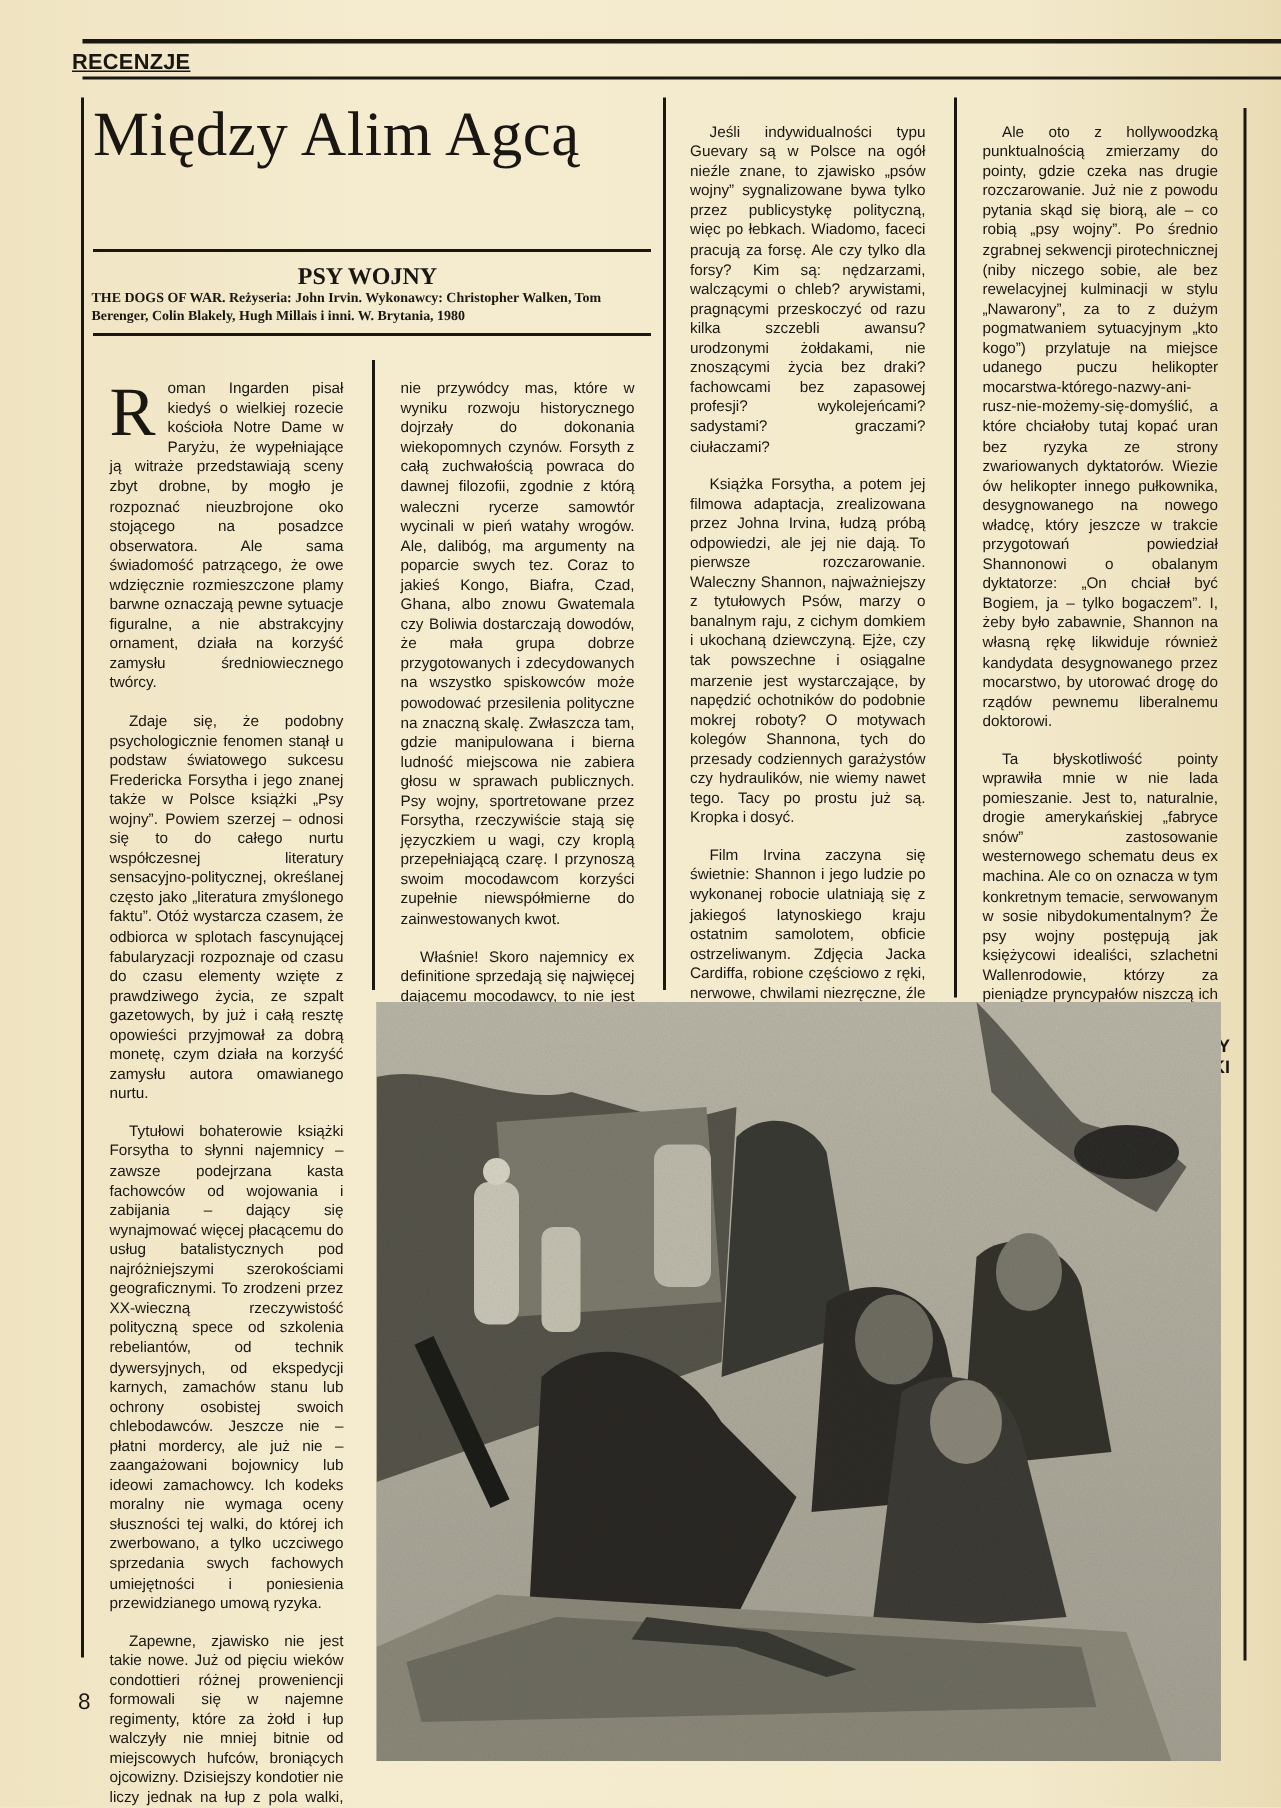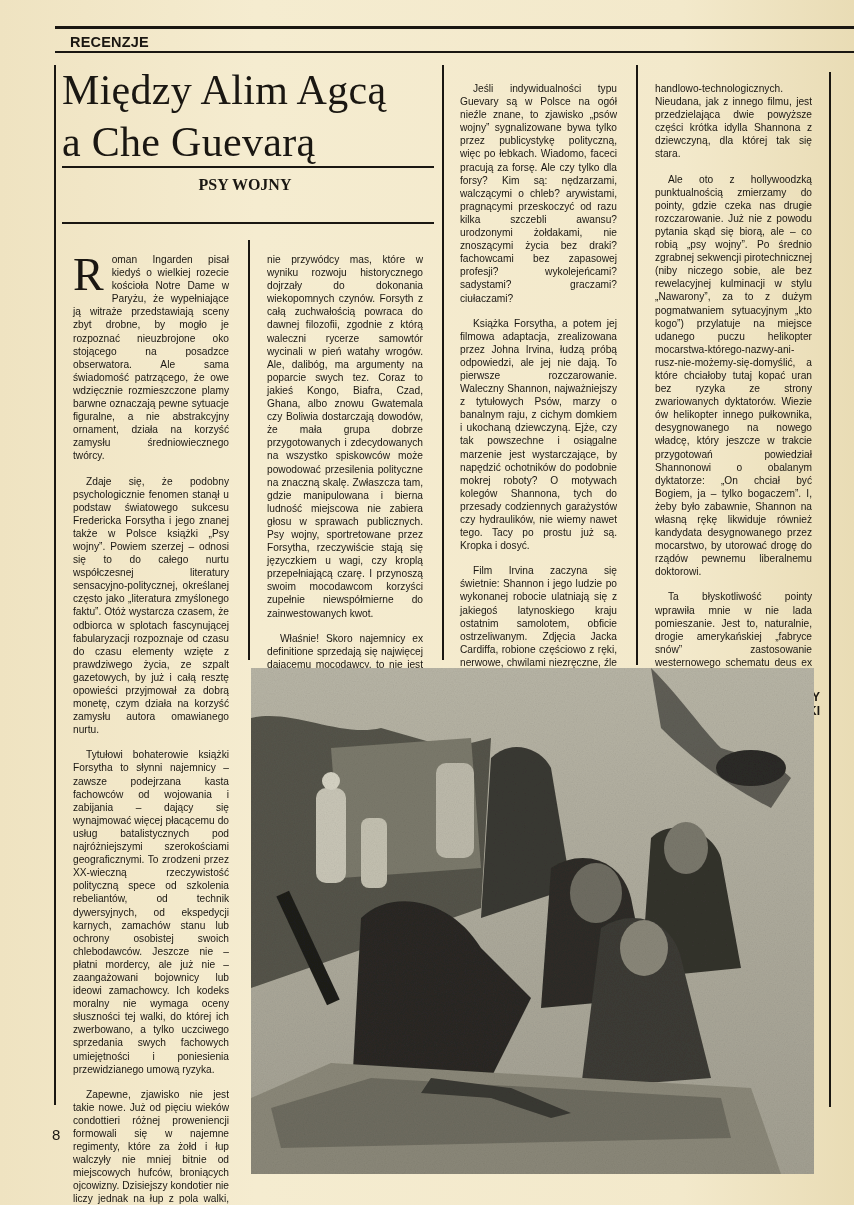--- a/index.html
+++ b/index.html
@@ -5,21 +5,21 @@
   html, body { margin: 0; padding: 0; }
   body {
     width: 854px; height: 1205px; overflow: hidden; position: relative;
     background: #f3e9c9;
     font-family: "Liberation Sans", sans-serif;
     color: #1a1712;
   }
   .page { position: absolute; left: 0; top: 0; width: 854px; height: 1205px;
     background: linear-gradient(90deg, #efe3c1 0%, #f5ecd0 30%, #f3e9cb 80%, #e9dcb5 100%); }
   .rule { position: absolute; background: #1a1712; }
-  .section-label { position: absolute; left: 70px; top: 34px; font-weight: bold; font-size: 14.5px; letter-spacing: 0.2px; }
+  .section-label { position: absolute; left: 48px; top: 34px; font-weight: bold; font-size: 14.5px; letter-spacing: 0.2px; text-decoration: underline; }
   .vbar { position: absolute; background: #1a1712; width: 2px; }
   .title { position: absolute; left: 62px; top: 64px; font-family: "Liberation Serif", serif; font-size: 42px; line-height: 52px; letter-spacing: 0.3px; }
   .film-title { position: absolute; left: 55px; width: 380px; top: 176px; text-align: center; font-family: "Liberation Serif", serif; font-weight: bold; font-size: 16px; }
   .credits { position: absolute; left: 61px; width: 375px; top: 193px; font-family: "Liberation Serif", serif; font-weight: bold; font-size: 9.3px; line-height: 12px; }
   .col { position: absolute; font-size: 10.2px; line-height: 13.1px; text-align: justify; hyphens: manual; }
   .col p { margin: 12px; text-indent: 13px; }
   .col p.noindent { text-indent: 0; }
   .col p.gap { margin-top: 7px; }
   .dropcap { float: left; font-family: "Liberation Serif", serif; font-size: 46px; line-height: 38px; margin: 3px 8px 0 0; }
   .signature { position: absolute; right: 34px; top: 690px; text-align: right; font-weight: bold; font-size: 12px; line-height: 14px; }
@@ -37,24 +37,24 @@
   <div class="rule" style="left:55px; top:51px; width:799px; height:2px;"></div>
 
   <div class="vbar" style="left:54px; top:65px; height:1040px;"></div>
   <div class="vbar" style="left:248px; top:240px; height:420px;"></div>
   <div class="vbar" style="left:442px; top:65px; height:595px;"></div>
   <div class="vbar" style="left:636px; top:65px; height:600px;"></div>
   <div class="vbar" style="left:829px; top:72px; height:1035px;"></div>
 
   <div class="title">
     <div>Między Alim Agcą</div>
-    <div>a Che Guevarą</div>
   </div>
   <div class="rule" style="left:62px; top:166px; width:372px; height:2px;"></div>
   <div class="film-title">PSY WOJNY</div>
+  <div class="credits">THE DOGS OF WAR. Reżyseria: John Irvin. Wykonawcy: Christopher Walken, Tom Berenger, Colin Blakely, Hugh Millais i inni. W. Brytania, 1980</div>
   <div class="rule" style="left:62px; top:222px; width:372px; height:2px;"></div>
 
   <div class="col" style="left:61px; top:241px; width:180px;">
     <p class="noindent"><span class="dropcap">R</span><span>oman Ingarden pisał kiedyś o wielkiej rozecie kościoła Notre Dame w Paryżu, że wypełniające ją witraże przedstawiają sceny zbyt drobne, by mogło je rozpoznać nieuzbrojone oko stojącego na posadzce obserwatora. Ale sama świadomość patrzącego, że owe wdzięcznie rozmieszczone plamy barwne oznaczają pewne sytuacje figuralne, a nie abstrakcyjny ornament, działa na korzyść zamysłu średniowiecznego twórcy.</span></p>
     <p>Zdaje się, że podobny psychologicznie fenomen stanął u podstaw światowego sukcesu Fredericka Forsytha i jego znanej także w Polsce książki „Psy wojny”. Powiem szerzej – odnosi się to do całego nurtu współczesnej literatury sensacyjno-politycznej, określanej często jako „literatura zmyślonego faktu”. Otóż wystarcza czasem, że odbiorca w splotach fascynującej fabularyzacji rozpoznaje od czasu do czasu elementy wzięte z prawdziwego życia, ze szpalt gazetowych, by już i całą resztę opowieści przyjmował za dobrą monetę, czym działa na korzyść zamysłu autora omawianego nurtu.</p>
     <p>Tytułowi bohaterowie książki Forsytha to słynni najemnicy – zawsze podejrzana kasta fachowców od wojowania i zabijania – dający się wynajmować więcej płacącemu do usług batalistycznych pod najróżniejszymi szerokościami geograficznymi. To zrodzeni przez XX-wieczną rzeczywistość polityczną spece od szkolenia rebeliantów, od technik dywersyjnych, od ekspedycji karnych, zamachów stanu lub ochrony osobistej swoich chlebodawców. Jeszcze nie – płatni mordercy, ale już nie – zaangażowani bojownicy lub ideowi zamachowcy. Ich kodeks moralny nie wymaga oceny słuszności tej walki, do której ich zwerbowano, a tylko uczciwego sprzedania swych fachowych umiejętności i poniesienia przewidzianego umową ryzyka.</p>
     <p>Zapewne, zjawisko nie jest takie nowe. Już od pięciu wieków condottieri różnej proweniencji formowali się w najemne regimenty, które za żołd i łup walczyły nie mniej bitnie od miejscowych hufców, broniących ojcowizny. Dzisiejszy kondotier nie liczy jednak na łup z pola walki, tylko każe sobie z góry przekazywać ów łup czekiem na bank szwajcarski. Nie skupia się w regimenty, bo jest siłą kadrową, specjalistą dysponującym najwyższą techniką, działa jeśli nie w pojedynkę, to małymi grupami, wykonującymi błyskotliwe akcje specjalne o wysokiej skuteczności.</p>
     <p>Takich właśnie kondotierów XX wieku pokazywał już na ekranie Lelouch w „Żyć, aby żyć” oraz Zurlini w „Siedzącym po prawicy”. Ale dopiero Forsyth postanowił pokazać od wewnątrz ów zamknięty, wysoko kwalifikowany świat (czy raczej półświatek) zawodowych zabijaków, z wyrachowaną precyzją zachwalający efektywność swych poczynań.</p>
 
   </div>
@@ -65,21 +65,20 @@
   </div>
 
   <div class="col" style="left:448px; top:70px; width:181px;">
     <p>Jeśli indywidualności typu Guevary są w Polsce na ogół nieźle znane, to zjawisko „psów wojny” sygnalizowane bywa tylko przez publicystykę polityczną, więc po łebkach. Wiadomo, faceci pracują za forsę. Ale czy tylko dla forsy? Kim są: nędzarzami, walczącymi o chleb? arywistami, pragnącymi przeskoczyć od razu kilka szczebli awansu? urodzonymi żołdakami, nie znoszącymi życia bez draki? fachowcami bez zapasowej profesji? wykolejeńcami? sadystami? graczami? ciułaczami?</p>
     <p>Książka Forsytha, a potem jej filmowa adaptacja, zrealizowana przez Johna Irvina, łudzą próbą odpowiedzi, ale jej nie dają. To pierwsze rozczarowanie. Waleczny Shannon, najważniejszy z tytułowych Psów, marzy o banalnym raju, z cichym domkiem i ukochaną dziewczyną. Ejże, czy tak powszechne i osiągalne marzenie jest wystarczające, by napędzić ochotników do podobnie mokrej roboty? O motywach kolegów Shannona, tych do przesady codziennych garażystów czy hydraulików, nie wiemy nawet tego. Tacy po prostu już są. Kropka i dosyć.</p>
     <p>Film Irvina zaczyna się świetnie: Shannon i jego ludzie po wykonanej robocie ulatniają się z jakiegoś latynoskiego kraju ostatnim samolotem, obficie ostrzeliwanym. Zdjęcia Jacka Cardiffa, robione częściowo z ręki, nerwowe, chwilami niezręczne, źle skadrowane, bliskie kronice, doskonale wprowadzają w nastrój napięcia i zagrożenia. Nie informują natomiast o owej wykonanej robocie (może sknoconej, skoro towarzystwo nawiewa i to panicznie), a zaledwie o dekalogu najemnika, który winien zapewnić podkomendnym powrót, zarówno żywym, jak i umarłym.</p>
     <p>Potem śledzimy losy samego Shannona. Pierwszą z jego nowych prac jest wizytacja państewka dyktatora afrykańskiego. I ta sekwencja (acz przypominająca ogromnie „Haiti, wyspę przeklętą” Glenville'a według Grahama Greene) jest trafiona. O wartości filmu stanowi również następująca później sekwencja, ukazująca organizowanie akcji komandosów dla obalenia owego dyktatora, pełne soczystych szczegółów</p>
   </div>
 
   <div class="col" style="left:643px; top:70px; width:181px;">
-    <p class="noindent">handlowo-technologicznych. Nieudana, jak z innego filmu, jest przedzielająca dwie powyższe części krótka idylla Shannona z dziewczyną, dla której tak się stara.</p>
     <p>Ale oto z hollywoodzką punktualnością zmierzamy do pointy, gdzie czeka nas drugie rozczarowanie. Już nie z powodu pytania skąd się biorą, ale – co robią „psy wojny”. Po średnio zgrabnej sekwencji pirotechnicznej (niby niczego sobie, ale bez rewelacyjnej kulminacji w stylu „Nawarony”, za to z dużym pogmatwaniem sytuacyjnym „kto kogo”) przylatuje na miejsce udanego puczu helikopter mocarstwa-którego-nazwy-ani-rusz-nie-możemy-się-domyślić, a które chciałoby tutaj kopać uran bez ryzyka ze strony zwariowanych dyktatorów. Wiezie ów helikopter innego pułkownika, desygnowanego na nowego władcę, który jeszcze w trakcie przygotowań powiedział Shannonowi o obalanym dyktatorze: „On chciał być Bogiem, ja – tylko bogaczem”. I, żeby było zabawnie, Shannon na własną rękę likwiduje również kandydata desygnowanego przez mocarstwo, by utorować drogę do rządów pewnemu liberalnemu doktorowi.</p>
     <p>Ta błyskotliwość pointy wprawiła mnie w nie lada pomieszanie. Jest to, naturalnie, drogie amerykańskiej „fabryce snów” zastosowanie westernowego schematu deus ex machina. Ale co on oznacza w tym konkretnym temacie, serwowanym w sosie nibydokumentalnym? Że psy wojny postępują jak księżycowi idealiści, szlachetni Wallenrodowie, którzy za pieniądze pryncypałów niszczą ich ukartowane plany, by zaprowadzić na świecie własną sprawiedliwość? Ależ panowie, w takim razie należało nakręcić film o Che Guevarze!</p>
     <p>Tak naiwnie wybielająca odpowiedź na pytanie o fenomen psów wojny podważa naszą wiarę w pozostałe elementy filmu, bliższe – jak się zdaje – obiektywnej prawdzie naszego niespokojnego wieku dwudziestego.</p>
   </div>
 
   <div class="signature">
     <div>JERZY</div>
     <div>PŁAŻEWSKI</div>
   </div>
 

